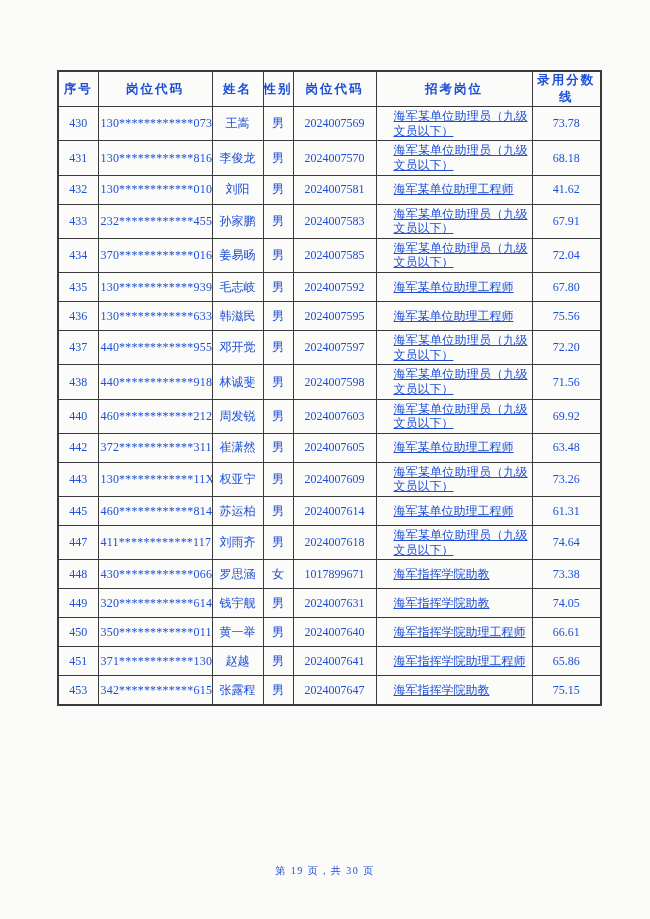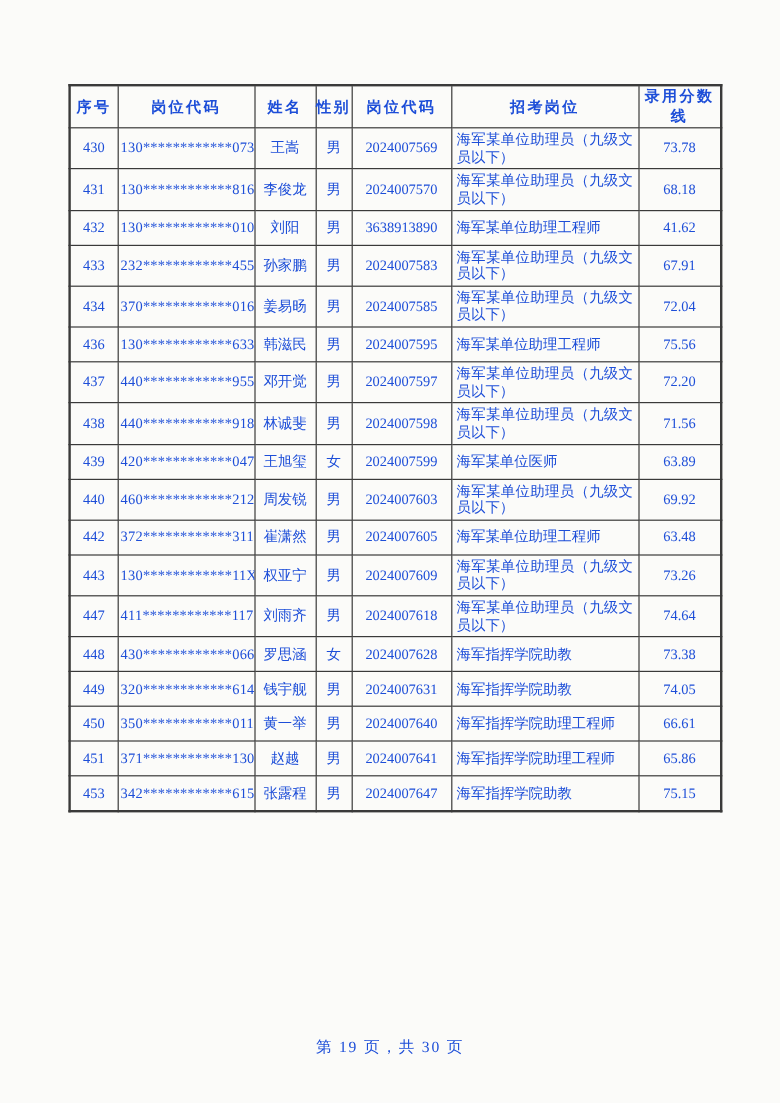--- a/index.html
+++ b/index.html
@@ -38,31 +38,32 @@
     height: 24px;
     text-align: center;
     vertical-align: middle;
     padding: 2px 2px;
     line-height: 1.22;
     overflow: hidden;
   }
   td.cell-position {
     text-align: justify;
     text-align-last: left;
-    padding-left: 4px;
+    padding-left: 17px;
     padding-right: 4px;
+    text-decoration: underline;
   }
   td.cell-id { letter-spacing: 0.2px; }
   .footer {
     position: absolute;
     left: 0;
     right: 0;
     top: 864px;
     text-align: center;
-    font-size: 13px;
+    font-size: 10px;
     letter-spacing: 1.5px;
   }
 </style>
 </head>
 <body>
 
 <div class="page">
 
   <table class="results">
     <colgroup>
@@ -102,21 +103,21 @@
       <td class="cell-gender">男</td>
       <td class="cell-code">2024007570</td>
       <td class="cell-position">海军某单位助理员（九级文员以下）</td>
       <td class="cell-score">68.18</td>
     </tr>
         <tr>
       <td class="cell-seq">432</td>
       <td class="cell-id">130************010</td>
       <td class="cell-name">刘阳</td>
       <td class="cell-gender">男</td>
-      <td class="cell-code">3638913890</td>
+      <td class="cell-code">2024007581</td>
       <td class="cell-position">海军某单位助理工程师</td>
       <td class="cell-score">41.62</td>
     </tr>
         <tr>
       <td class="cell-seq">433</td>
       <td class="cell-id">232************455</td>
       <td class="cell-name">孙家鹏</td>
       <td class="cell-gender">男</td>
       <td class="cell-code">2024007583</td>
       <td class="cell-position">海军某单位助理员（九级文员以下）</td>
@@ -125,20 +126,29 @@
         <tr>
       <td class="cell-seq">434</td>
       <td class="cell-id">370************016</td>
       <td class="cell-name">姜易旸</td>
       <td class="cell-gender">男</td>
       <td class="cell-code">2024007585</td>
       <td class="cell-position">海军某单位助理员（九级文员以下）</td>
       <td class="cell-score">72.04</td>
     </tr>
         <tr>
+      <td class="cell-seq">435</td>
+      <td class="cell-id">130************939</td>
+      <td class="cell-name">毛志岐</td>
+      <td class="cell-gender">男</td>
+      <td class="cell-code">2024007592</td>
+      <td class="cell-position">海军某单位助理工程师</td>
+      <td class="cell-score">67.80</td>
+    </tr>
+        <tr>
       <td class="cell-seq">436</td>
       <td class="cell-id">130************633</td>
       <td class="cell-name">韩滋民</td>
       <td class="cell-gender">男</td>
       <td class="cell-code">2024007595</td>
       <td class="cell-position">海军某单位助理工程师</td>
       <td class="cell-score">75.56</td>
     </tr>
         <tr>
       <td class="cell-seq">437</td>
@@ -152,29 +162,20 @@
         <tr>
       <td class="cell-seq">438</td>
       <td class="cell-id">440************918</td>
       <td class="cell-name">林诚斐</td>
       <td class="cell-gender">男</td>
       <td class="cell-code">2024007598</td>
       <td class="cell-position">海军某单位助理员（九级文员以下）</td>
       <td class="cell-score">71.56</td>
     </tr>
         <tr>
-      <td class="cell-seq">439</td>
-      <td class="cell-id">420************047</td>
-      <td class="cell-name">王旭玺</td>
-      <td class="cell-gender">女</td>
-      <td class="cell-code">2024007599</td>
-      <td class="cell-position">海军某单位医师</td>
-      <td class="cell-score">63.89</td>
-    </tr>
-        <tr>
       <td class="cell-seq">440</td>
       <td class="cell-id">460************212</td>
       <td class="cell-name">周发锐</td>
       <td class="cell-gender">男</td>
       <td class="cell-code">2024007603</td>
       <td class="cell-position">海军某单位助理员（九级文员以下）</td>
       <td class="cell-score">69.92</td>
     </tr>
         <tr>
       <td class="cell-seq">442</td>
@@ -186,36 +187,45 @@
       <td class="cell-score">63.48</td>
     </tr>
         <tr>
       <td class="cell-seq">443</td>
       <td class="cell-id">130************11X</td>
       <td class="cell-name">权亚宁</td>
       <td class="cell-gender">男</td>
       <td class="cell-code">2024007609</td>
       <td class="cell-position">海军某单位助理员（九级文员以下）</td>
       <td class="cell-score">73.26</td>
+    </tr>
+        <tr>
+      <td class="cell-seq">445</td>
+      <td class="cell-id">460************814</td>
+      <td class="cell-name">苏运柏</td>
+      <td class="cell-gender">男</td>
+      <td class="cell-code">2024007614</td>
+      <td class="cell-position">海军某单位助理工程师</td>
+      <td class="cell-score">61.31</td>
     </tr>
         <tr>
       <td class="cell-seq">447</td>
       <td class="cell-id">411************117</td>
       <td class="cell-name">刘雨齐</td>
       <td class="cell-gender">男</td>
       <td class="cell-code">2024007618</td>
       <td class="cell-position">海军某单位助理员（九级文员以下）</td>
       <td class="cell-score">74.64</td>
     </tr>
         <tr>
       <td class="cell-seq">448</td>
       <td class="cell-id">430************066</td>
       <td class="cell-name">罗思涵</td>
       <td class="cell-gender">女</td>
-      <td class="cell-code">2024007628</td>
+      <td class="cell-code">1017899671</td>
       <td class="cell-position">海军指挥学院助教</td>
       <td class="cell-score">73.38</td>
     </tr>
         <tr>
       <td class="cell-seq">449</td>
       <td class="cell-id">320************614</td>
       <td class="cell-name">钱宇舰</td>
       <td class="cell-gender">男</td>
       <td class="cell-code">2024007631</td>
       <td class="cell-position">海军指挥学院助教</td>

